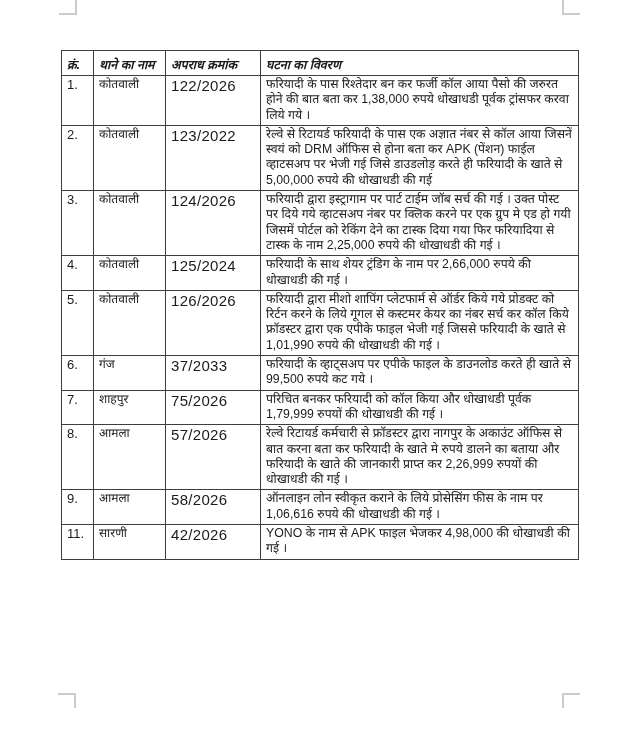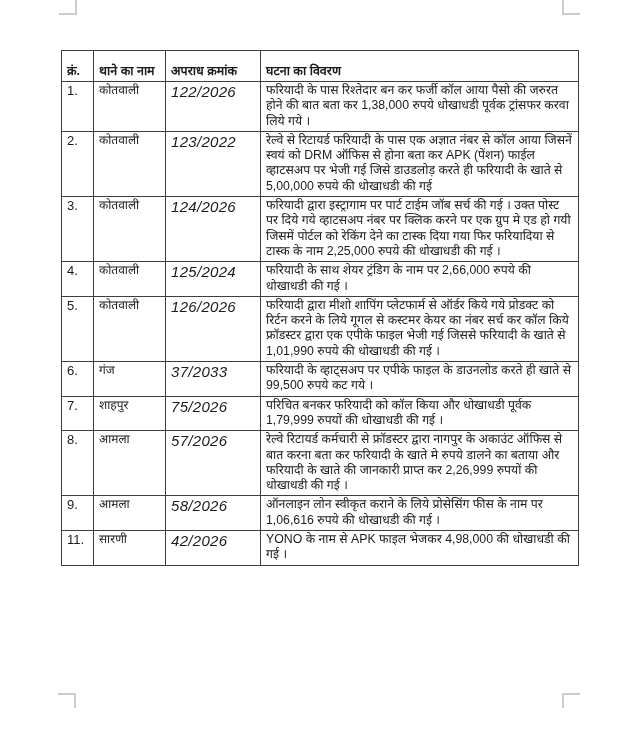--- a/index.html
+++ b/index.html
@@ -39,40 +39,40 @@
   table.report td {
     border: 1px solid #3e3e3e;
     vertical-align: top;
     text-align: left;
     padding: 1px 4px 2px 5px;
   }
   table.report th {
     font-size: 12.5px;
     font-weight: bold;
     line-height: 17px;
-    padding-top: 12px;
+    padding-top: 6px;
     padding-bottom: 1px;
     white-space: nowrap;
     overflow: hidden;
+    font-style: italic;
   }
   td.c-sno {
     font-size: 13px;
     line-height: 16px;
     padding-left: 4px;
   }
   td.c-station {
     font-size: 12px;
     line-height: 15px;
   }
   td.c-crime {
     font-size: 15px;
     line-height: 17px;
     letter-spacing: 0.3px;
     padding-left: 7px;
-    font-style: italic;
   }
   td.c-desc {
     font-size: 12.3px;
     line-height: 15.3px;
     padding-right: 3px;
     margin-top: 37px;
   }
 </style>
 </head>
 <body>

